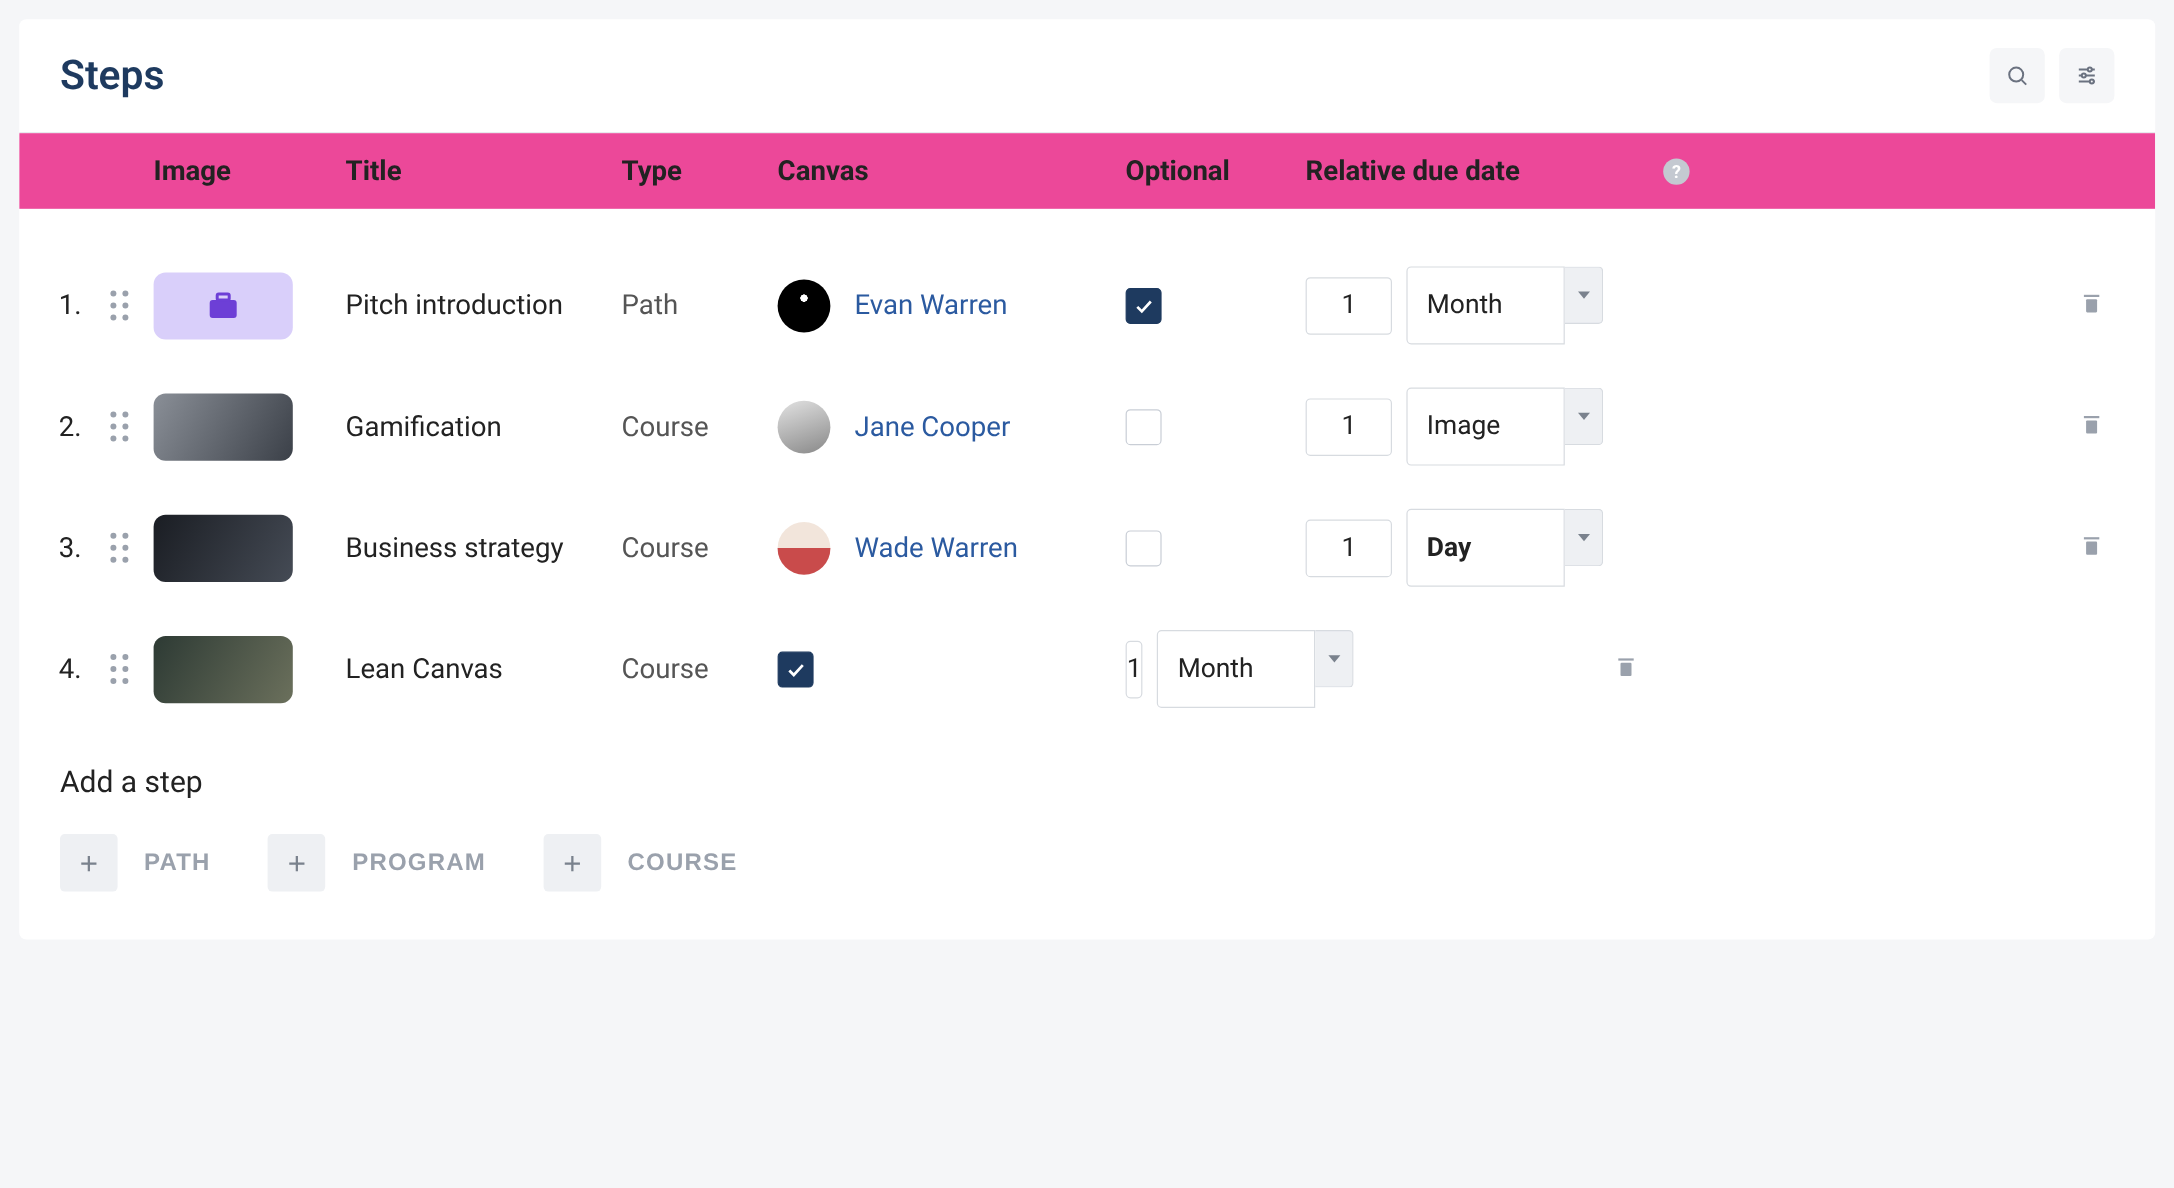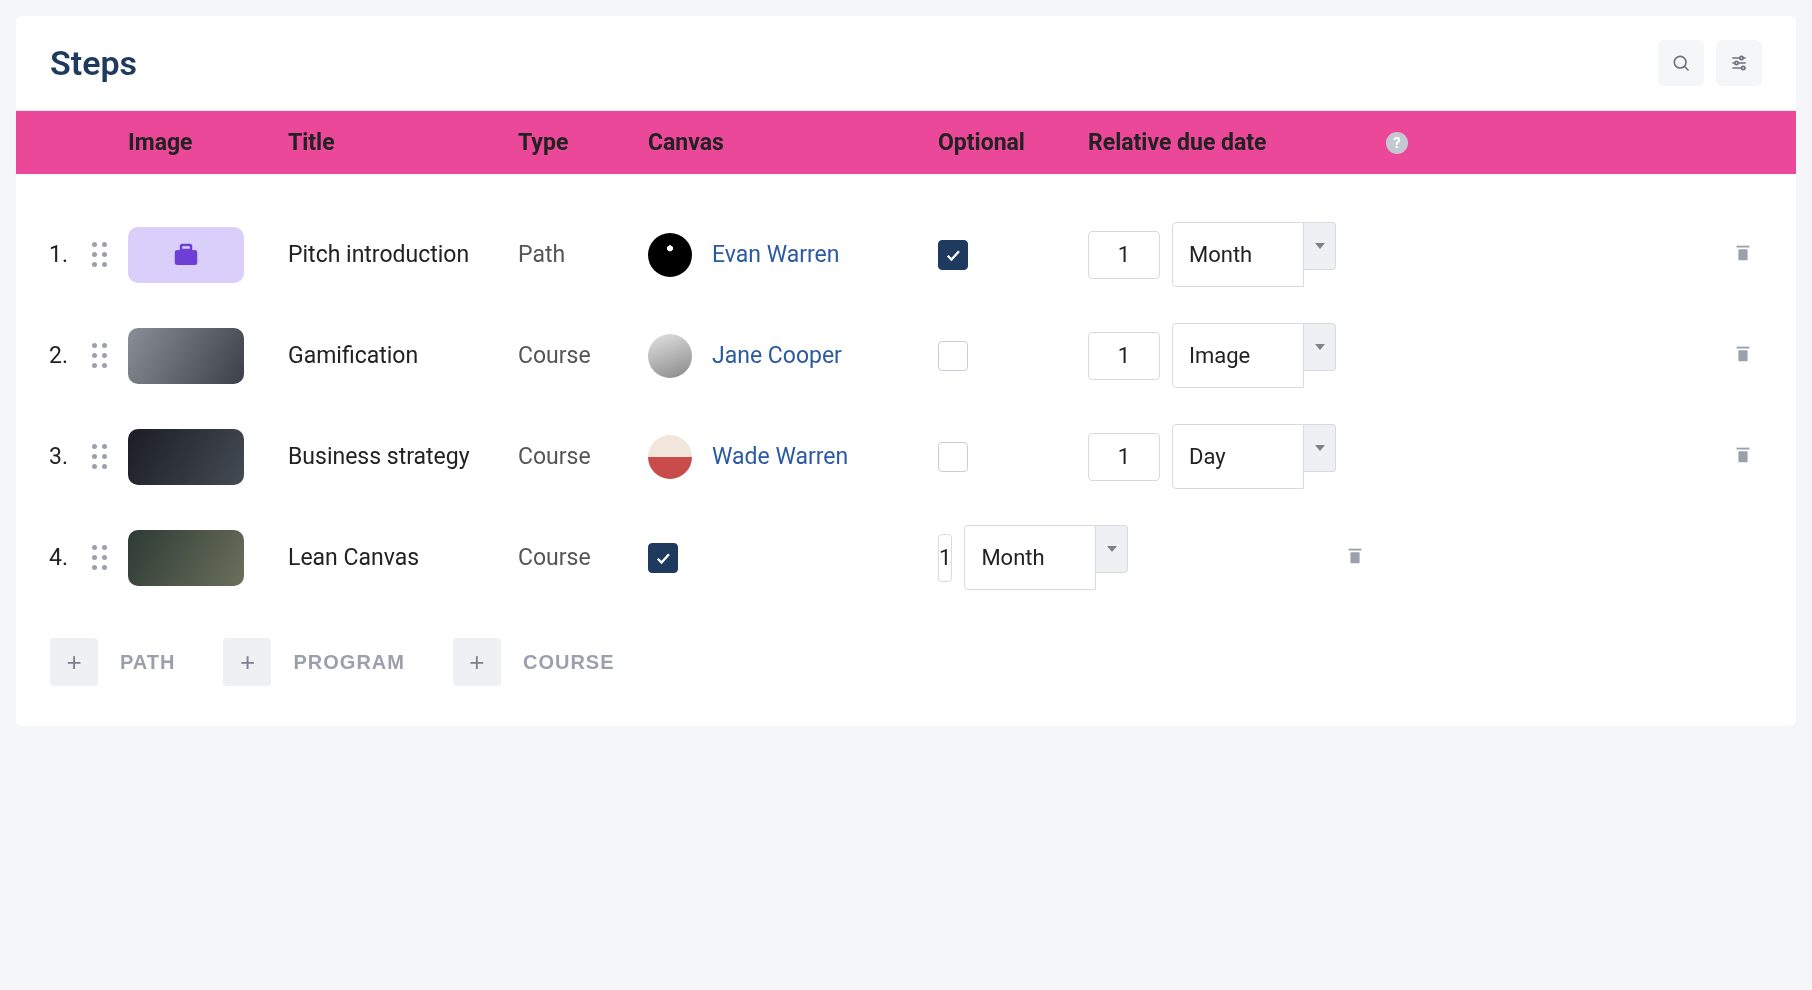--- a/index.html
+++ b/index.html
@@ -291,21 +291,21 @@
       <div class="type-cell">Course</div>
       <div class="author">
         <div class="avatar avatar-3"></div>
         <a class="author-name">Wade Warren</a>
       </div>
       <div>
         <div class="checkbox"></div>
       </div>
       <div class="due-wrap">
         <div class="due-num">1</div>
-        <div style="display:flex;">
+        <div style="display:flex;font-weight:bold;">
           <div class="due-unit">Day</div>
           <div class="due-caret">
               <div class="caret"></div>
             </div>
         </div>
       </div>
       <div class="trash">
         <button class="trash-btn">
           <svg width="22" height="22" viewBox="0 0 24 24" fill="currentColor">
               <rect x="5" y="4" width="14" height="2"></rect>
@@ -354,20 +354,21 @@
               <rect x="5" y="4" width="14" height="2"></rect>
               <rect x="7" y="8" width="10" height="12" rx="1"></rect>
             </svg>
         </button>
       </div>
     </div>
 
   </div>
 
   <div class="add-section">
+    <div class="add-label">Add a step</div>
     <div class="add-buttons">
       <button class="add-btn">
         <span class="add-plus">+</span>
         <span class="add-text">PATH</span>
       </button>
       <button class="add-btn">
         <span class="add-plus">+</span>
         <span class="add-text">PROGRAM</span>
       </button>
       <button class="add-btn">

